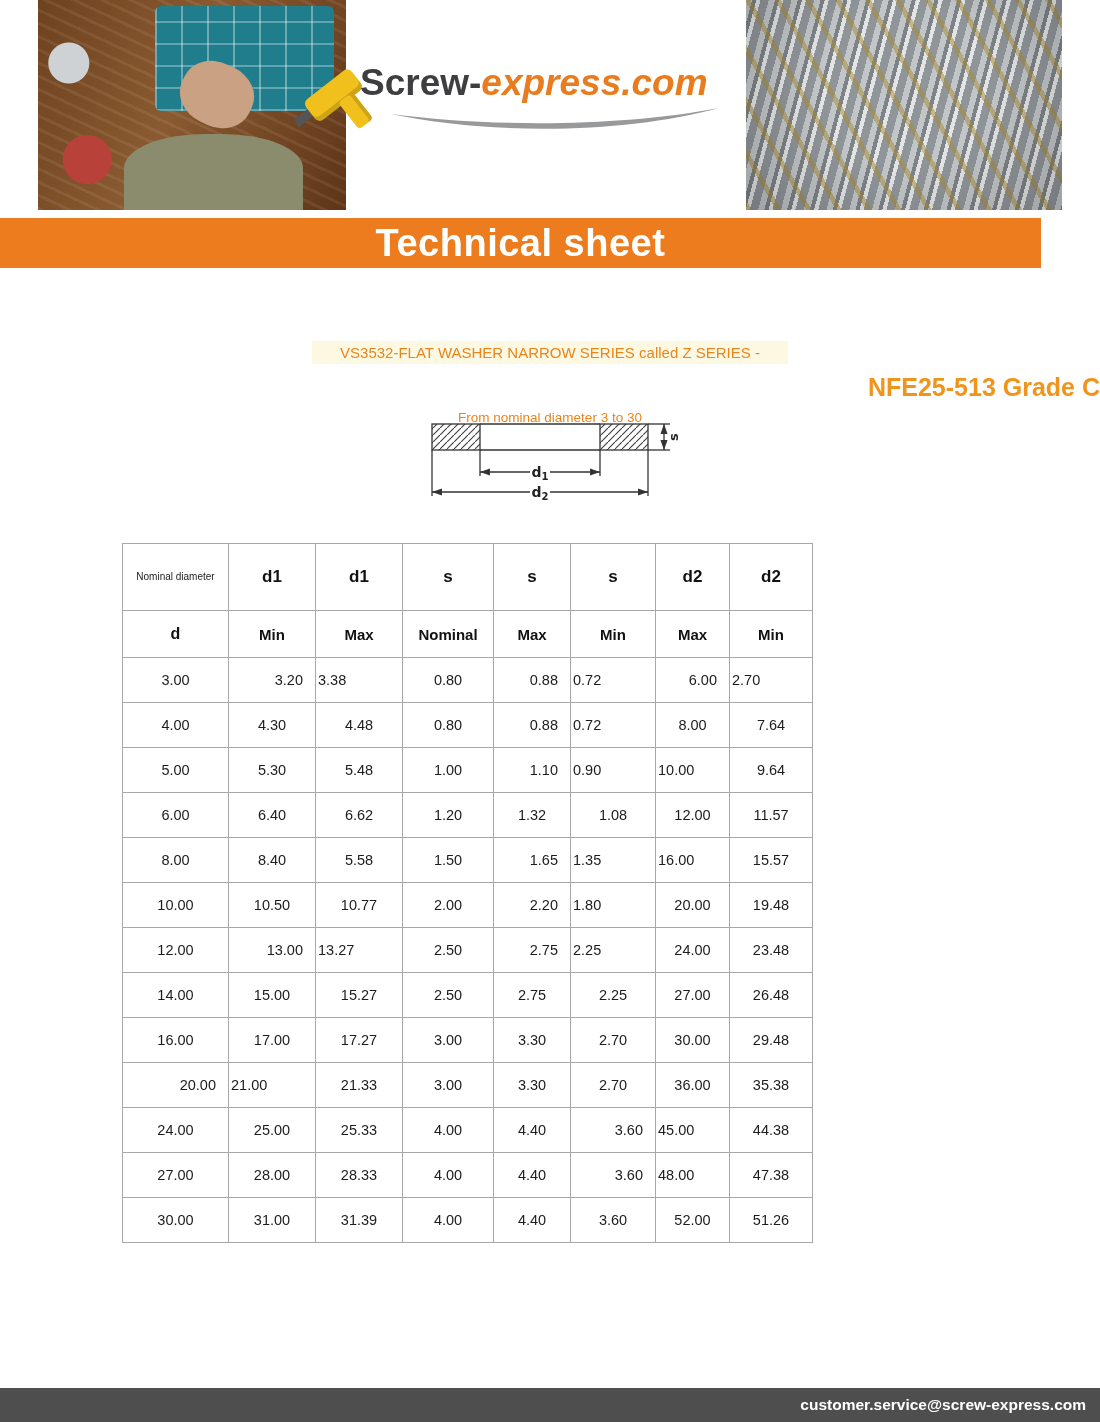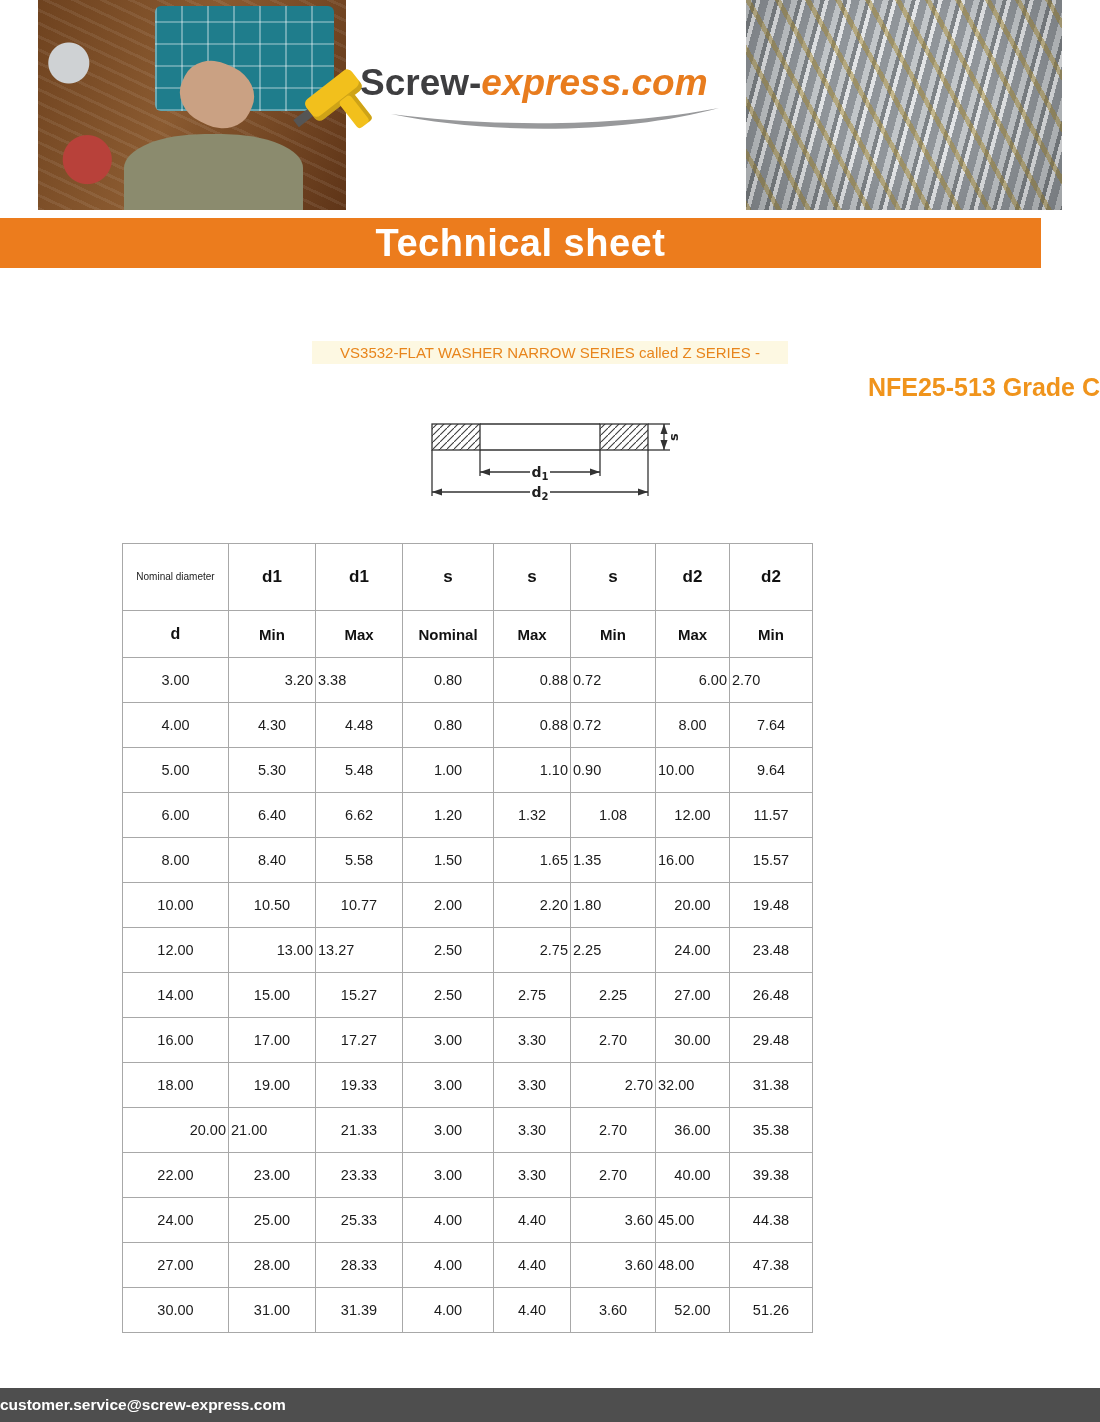--- a/index.html
+++ b/index.html
@@ -56,26 +56,26 @@
 
   
   .table-wrap{position:absolute;left:122px;top:543px;}
   table{border-collapse:collapse;table-layout:fixed;width:690px;}
   th,td{border:1px solid var(--tb,#a8a8a8);overflow:hidden;}
   thead tr:first-child th{height:64px;font-size:17px;font-weight:700;color:#111;text-align:center;}
   thead tr:first-child th:first-child{font-size:10px;font-weight:400;color:#222;line-height:1.55;padding:0 10px;}
   thead tr:nth-child(2) th{height:44px;font-size:15px;font-weight:700;color:#111;text-align:center;}
   thead tr:nth-child(2) th:first-child{font-size:16px;}
   tbody td{height:42px;font-size:14.5px;color:#1c1c1c;text-align:center;}
-  td.al-r{text-align:right;padding-right:2px;}
+  td.al-r{text-align:right;padding-right:12px;}
   td.al-l{text-align:left;padding-left:2px;}
 
   
   .footer{position:absolute;left:0;top:1388px;width:1100px;height:34px;background:var(--footer-bg,#4e4e4e);
-      color:#fff;font-weight:700;font-size:15.5px;line-height:34px;text-align:left;
+      color:#fff;font-weight:700;font-size:15.5px;line-height:34px;text-align:right;
       padding-right:14px;box-sizing:border-box;}
 </style>
 </head>
 <body>
 
 <div class="page">
 
   <div class="photo photo-left">
     <div class="tray"></div>
     <div class="sleeve"></div>
@@ -98,20 +98,21 @@
     <svg class="logo-swoosh" width="340" height="28" viewBox="0 0 340 28">
       <path d="M6 8 C 112 30, 242 27, 334 2 C 240 20, 112 22, 6 8 Z" fill="#98999b"></path>
     </svg>
   </div>
 
   <div class="banner">Technical sheet</div>
 
   <div class="titleblock">
     <div><span class="t1">VS3532-FLAT WASHER NARROW SERIES called Z SERIES -</span></div>
     <div class="t2">NFE25-513 Grade C</div>
+    <div class="t3">From nominal diameter 3 to 30</div>
   </div>
 
   <div class="diagram">
     <svg width="276" height="104" viewBox="0 0 276 104">
       <defs>
         <pattern id="hatch" width="7" height="7" patternUnits="userSpaceOnUse">
           <path d="M0 7 L7 0" stroke="#3a3a3a" stroke-width="1.1"></path>
         </pattern>
         <marker id="arrow" viewBox="0 0 10 8" markerWidth="9" markerHeight="7" refX="9" refY="4" orient="auto-start-reverse">
           <path d="M0 0.8 L9 4 L0 7.2 Z" fill="#333"></path>
@@ -259,50 +260,30 @@
             <td>16.00</td>
             <td>17.00</td>
             <td>17.27</td>
             <td>3.00</td>
             <td>3.30</td>
             <td>2.70</td>
             <td>30.00</td>
             <td>29.48</td>
           </tr>
           <tr>
-            <td>18.00</td>
-            <td>19.00</td>
-            <td>19.33</td>
-            <td>3.00</td>
-            <td>3.30</td>
-            <td class="al-r">2.70</td>
-            <td class="al-l">32.00</td>
-            <td>31.38</td>
-          </tr>
-          <tr>
             <td class="al-r">20.00</td>
             <td class="al-l">21.00</td>
             <td>21.33</td>
             <td>3.00</td>
             <td>3.30</td>
             <td>2.70</td>
             <td>36.00</td>
             <td>35.38</td>
           </tr>
           <tr>
-            <td>22.00</td>
-            <td>23.00</td>
-            <td>23.33</td>
-            <td>3.00</td>
-            <td>3.30</td>
-            <td>2.70</td>
-            <td>40.00</td>
-            <td>39.38</td>
-          </tr>
-          <tr>
             <td>24.00</td>
             <td>25.00</td>
             <td>25.33</td>
             <td>4.00</td>
             <td>4.40</td>
             <td class="al-r">3.60</td>
             <td class="al-l">45.00</td>
             <td>44.38</td>
           </tr>
           <tr>

